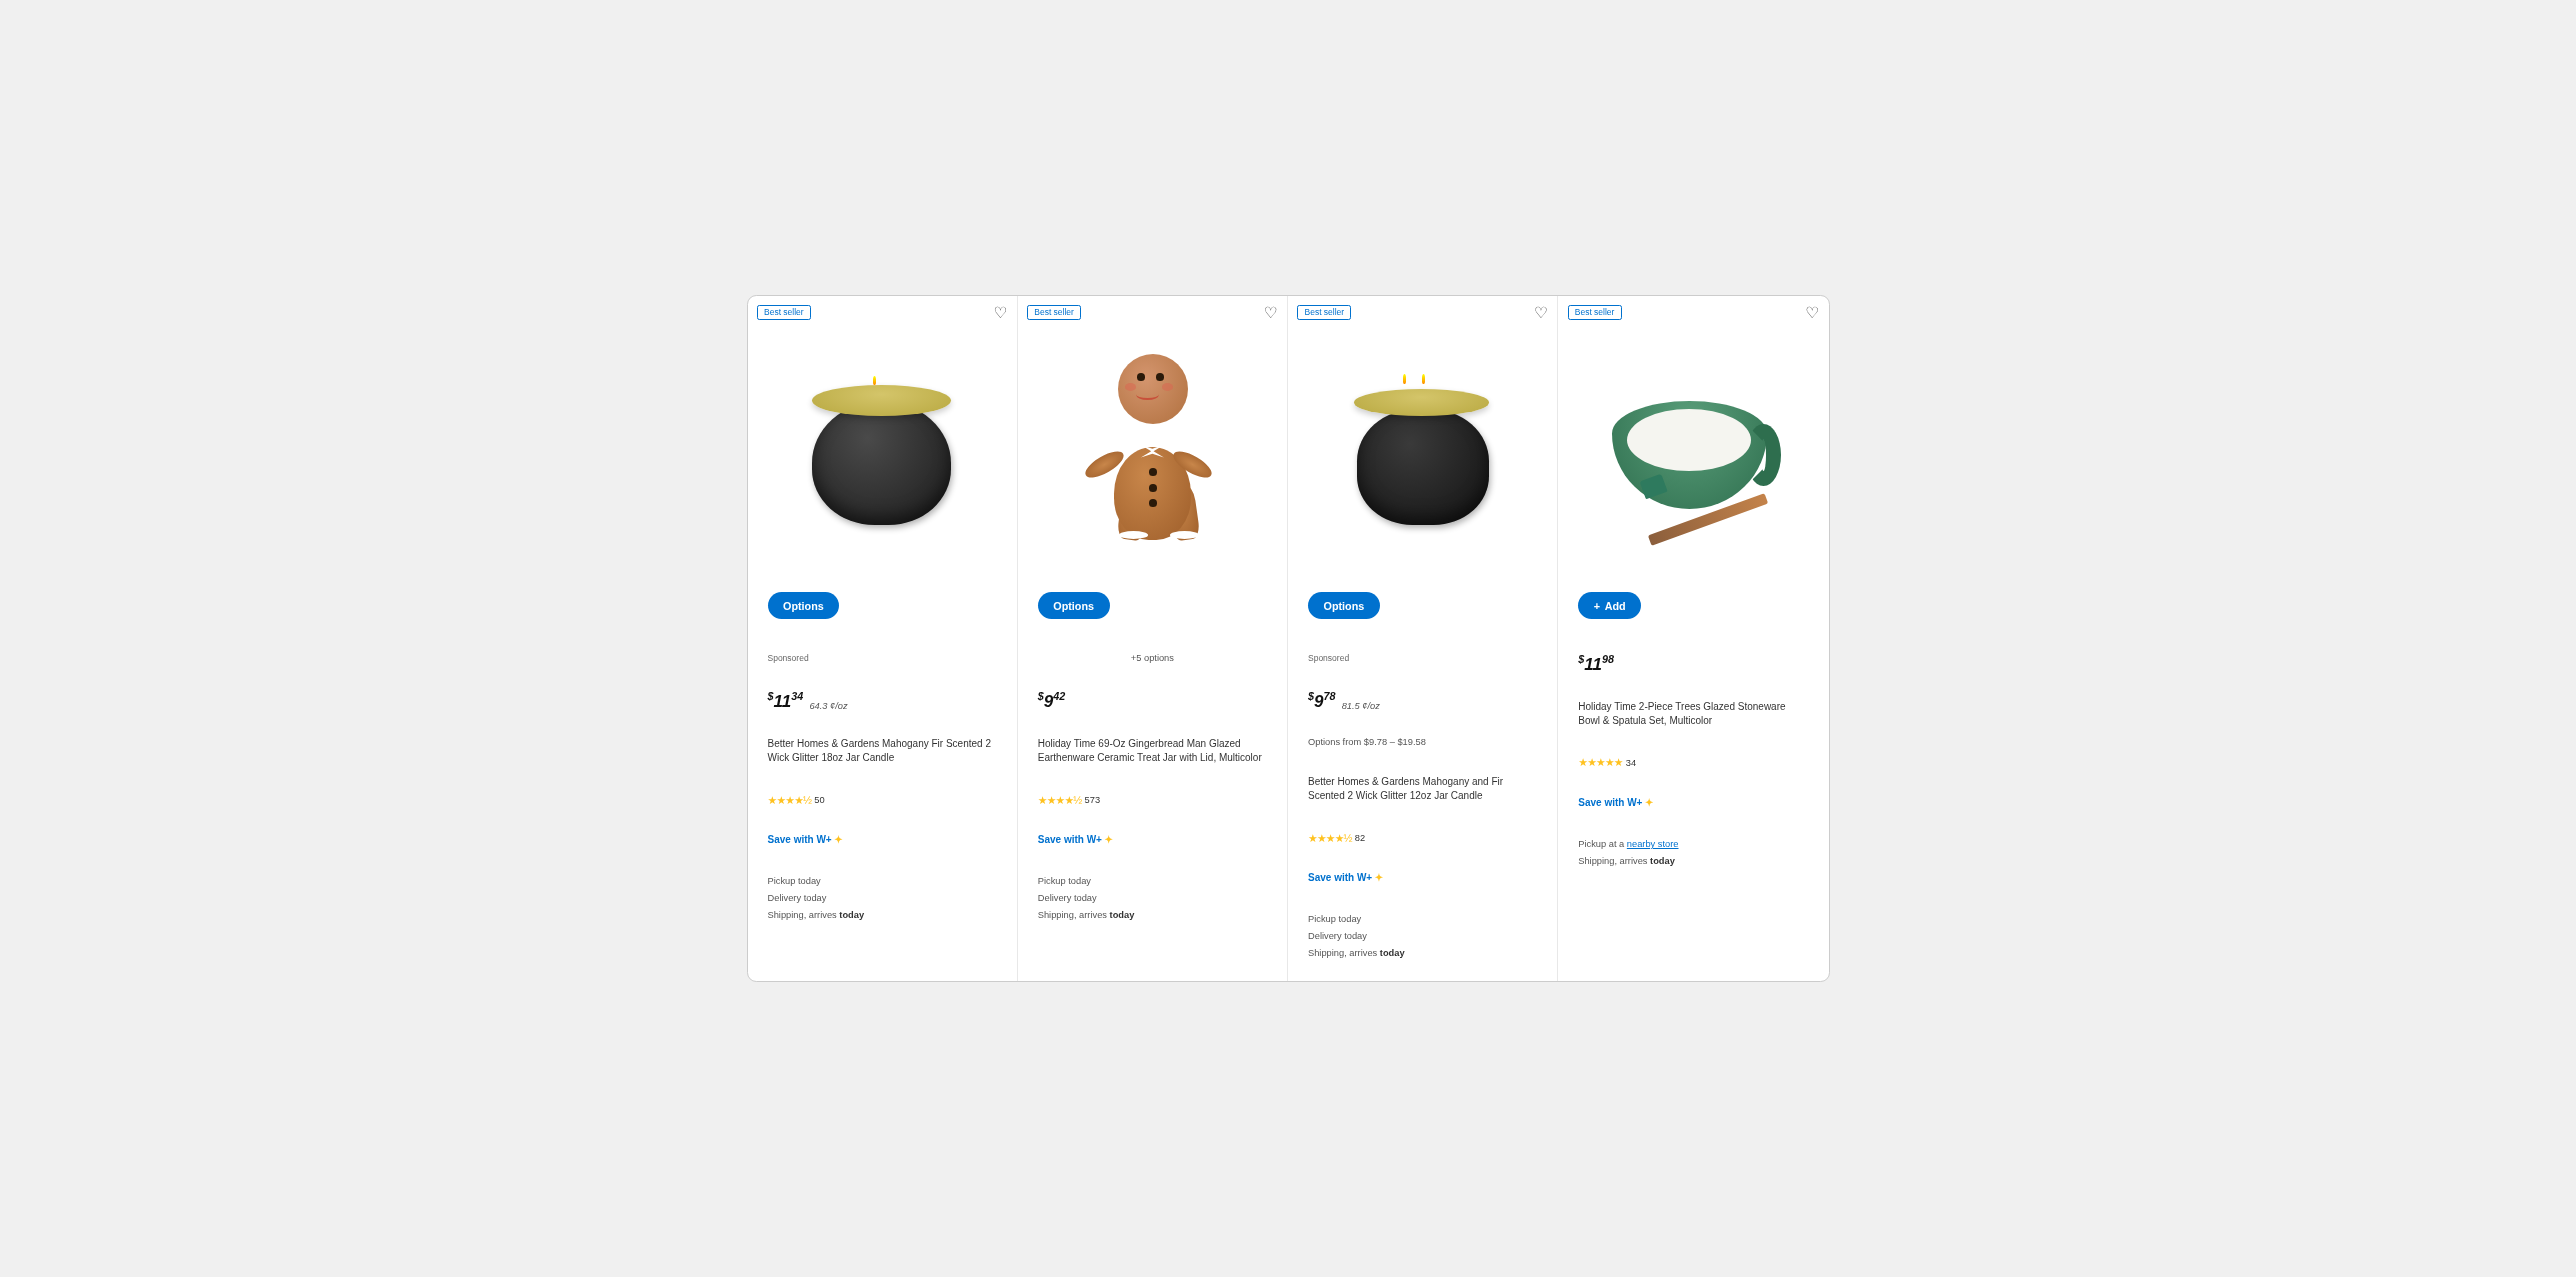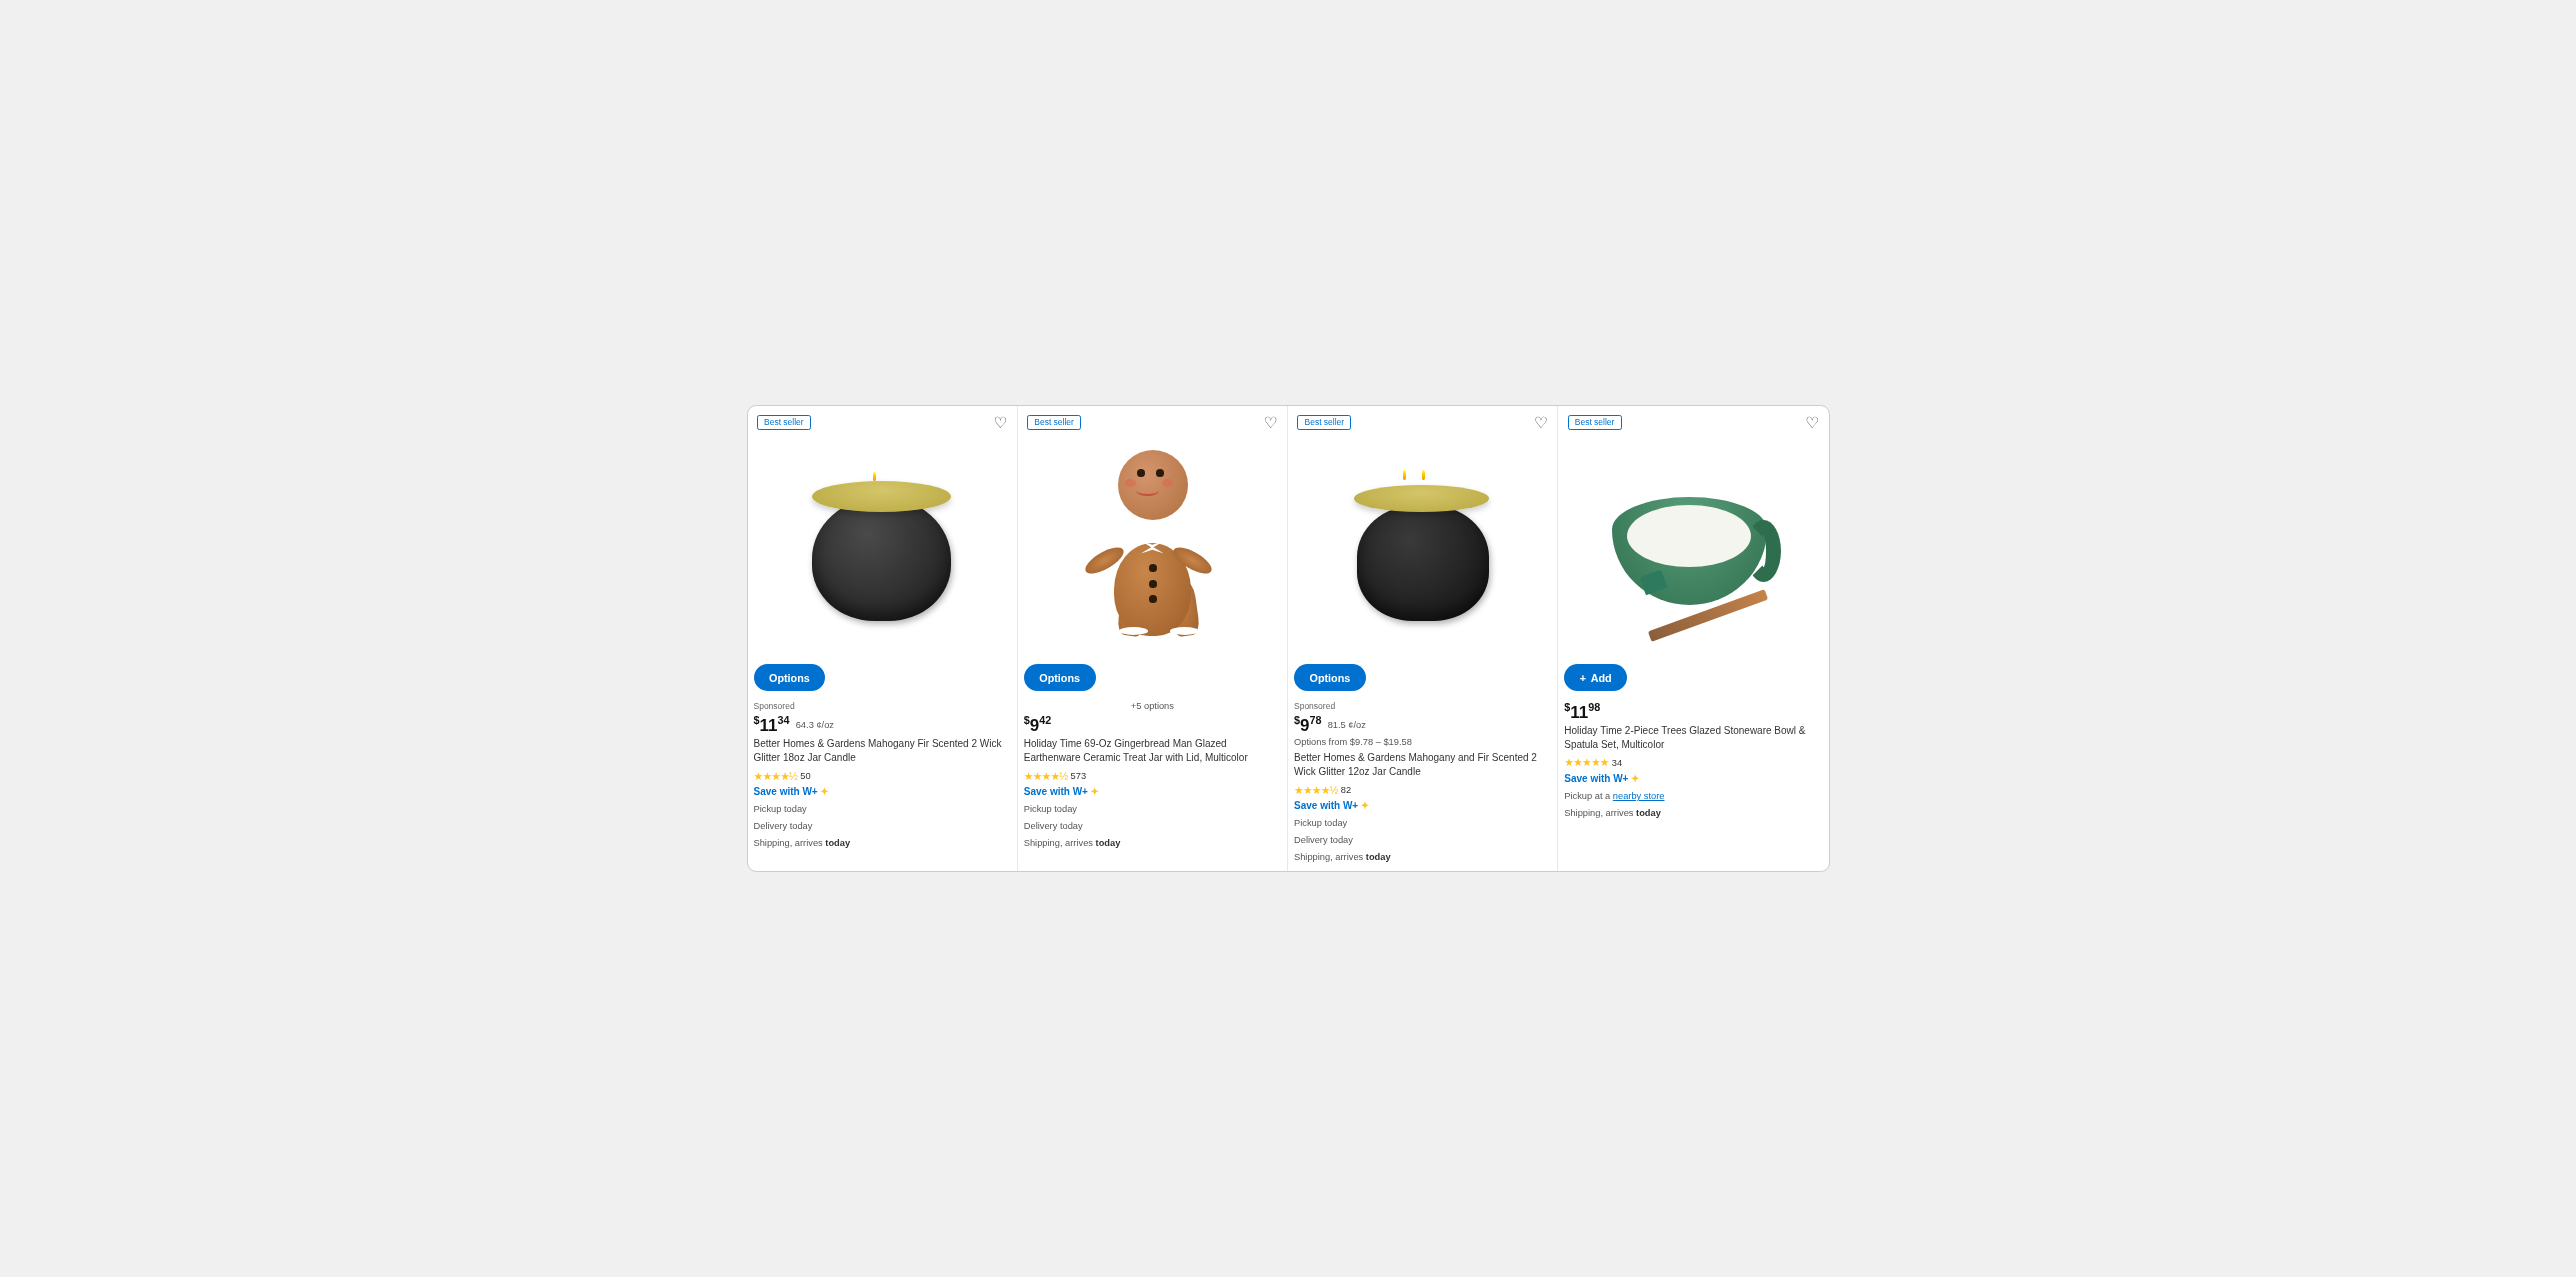--- a/index.html
+++ b/index.html
@@ -17,25 +17,26 @@
       grid-template-columns: repeat(4, 1fr);
       gap: 0;
       background: #fff;
       border-radius: 9.3px;
       border: 0.8px solid #ccc;
       overflow: hidden;
       max-width: 1083px;
       width: 100%;
     }
     .product-card {
-      padding: 6px;
+      padding: 20px;
       border-right: 0.8px solid #e8e8e8;
       position: relative;
       display: flex;
       flex-direction: column;
+      gap: 24px;
     }
     .product-card:last-child {
       border-right: none;
     }
     .best-seller-badge {
       position: absolute;
       top: 9.3px;
       left: 9.3px;
       background: #fff;
       border: 0.8px solid #0071ce;
@@ -258,23 +259,24 @@
       margin-bottom: 3.1px;
       text-align: center;
     }
     .sponsored-label {
       font-size: 8.5px;
       color: #666;
       margin-bottom: 3.1px;
     }
     .price-row {
       display: flex;
-      align-items: center;
+      align-items: flex-end;
       gap: 6.2px;
       margin-bottom: 1.5px;
+      font-style: italic;
     }
     .price-main {
       font-size: 17px;
       font-weight: 700;
       color: #111;
     }
     .price-main sup {
       font-size: 10.8px;
       font-weight: 700;
       vertical-align: super;

